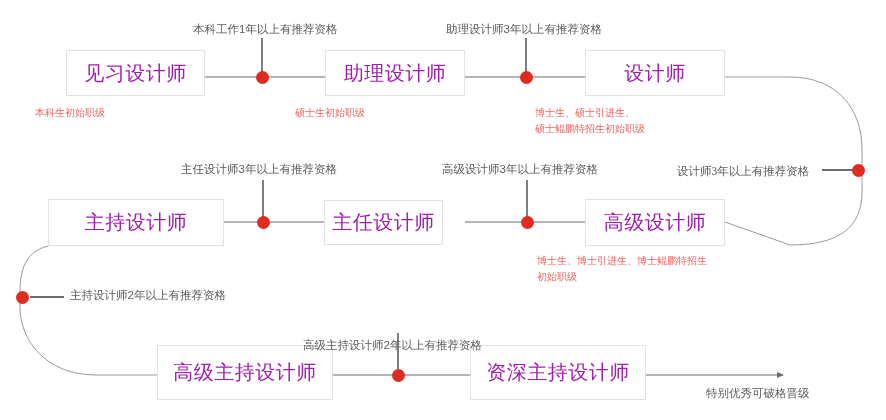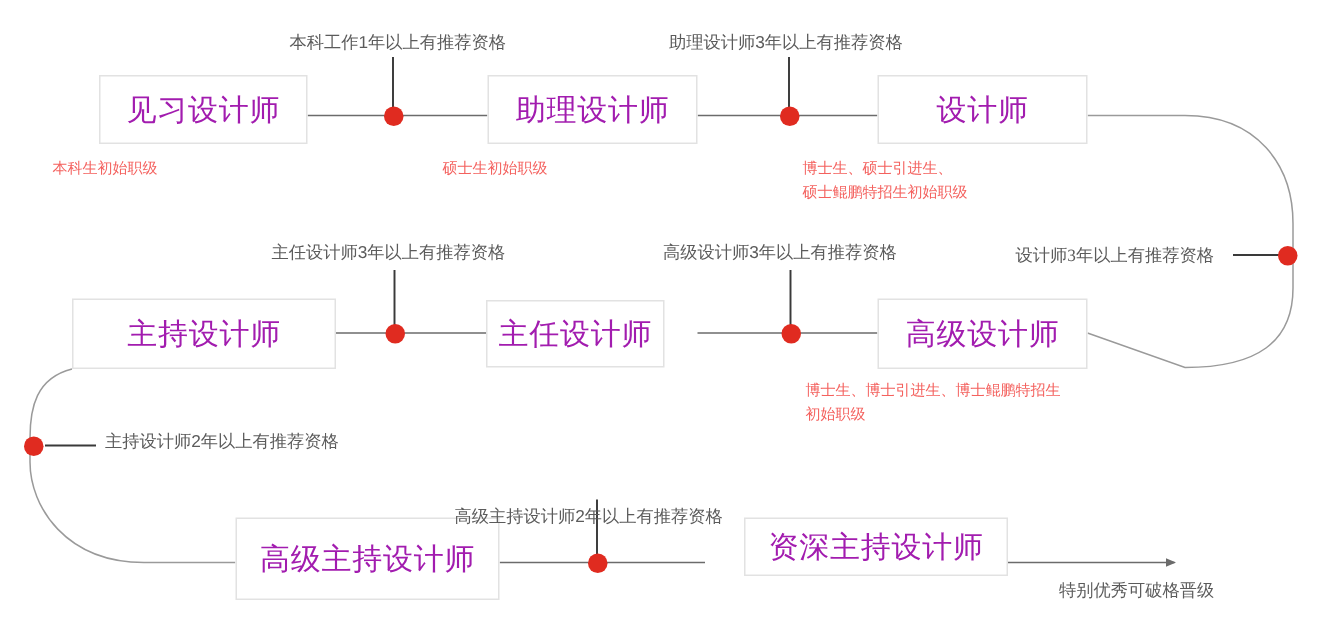--- a/index.html
+++ b/index.html
@@ -120,21 +120,21 @@
   </div>
   <div class="node-box" style="left:324px; top:200px; width:119px; height:45px;font-family:Liberation Serif, serif;">
     <span>主任设计师</span>
   </div>
   <div class="node-box" style="left:585px; top:199px; width:140px; height:47px;">
     <span>高级设计师</span>
   </div>
   <div class="node-box" style="left:157px; top:345px; width:176px; height:55px;">
     <span>高级主持设计师</span>
   </div>
-  <div class="node-box" style="left:496px; top:345px; width:176px; height:39px;">
+  <div class="node-box" style="left:470px; top:345px; width:176px; height:55px;">
     <span>资深主持设计师</span>
   </div>
 
   <div class="cond-label" style="left:193px; top:22px;">本科工作1年以上有推荐资格</div>
   <div class="cond-label" style="left:446px; top:22px;">助理设计师3年以上有推荐资格</div>
   <div class="cond-label" style="left:677px; top:164px;font-family:Liberation Serif, serif;">设计师3年以上有推荐资格</div>
   <div class="cond-label" style="left:181px; top:162px;">主任设计师3年以上有推荐资格</div>
   <div class="cond-label" style="left:442px; top:162px;">高级设计师3年以上有推荐资格</div>
   <div class="cond-label" style="left:70px; top:288px;">主持设计师2年以上有推荐资格</div>
   <div class="cond-label" style="left:303px; top:316px;margin-top:22px;">高级主持设计师2年以上有推荐资格</div>

